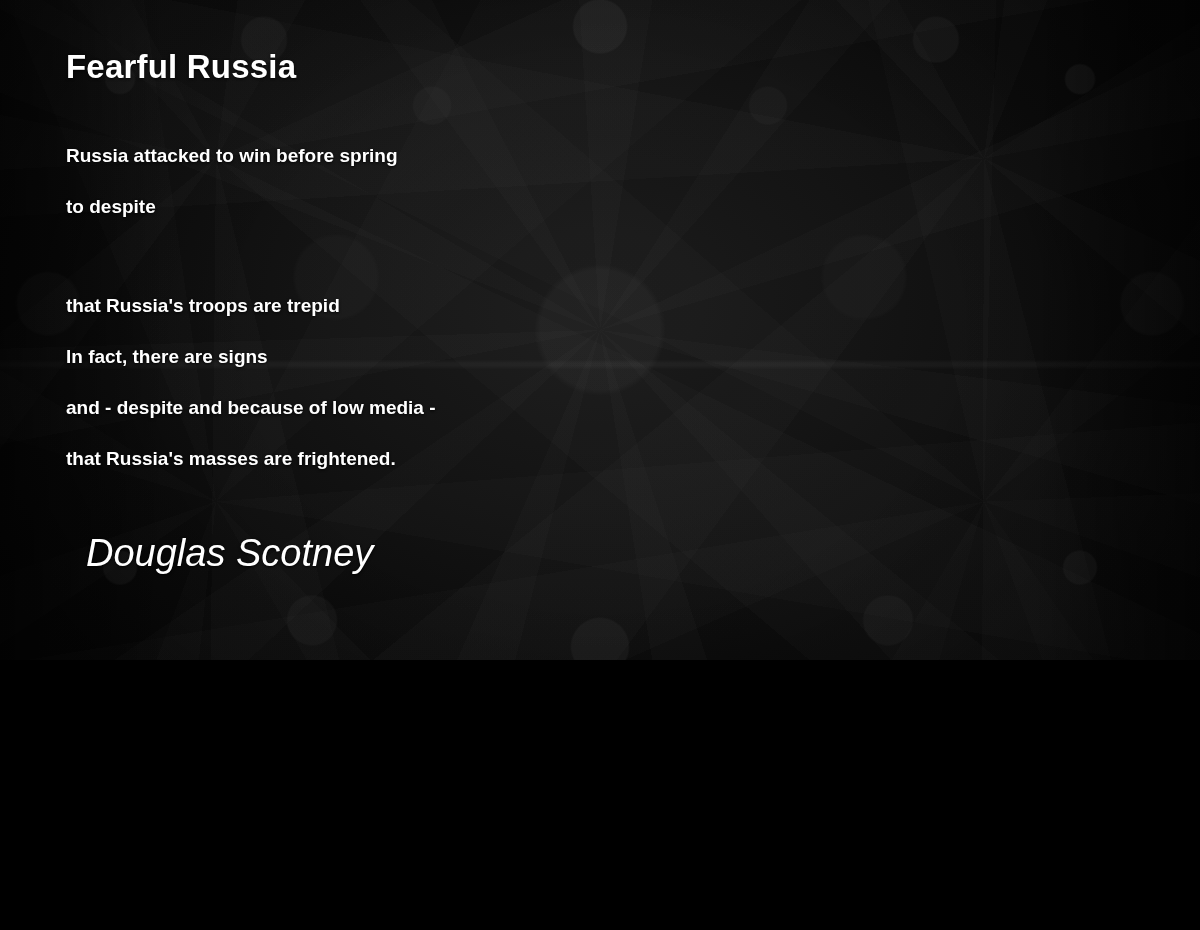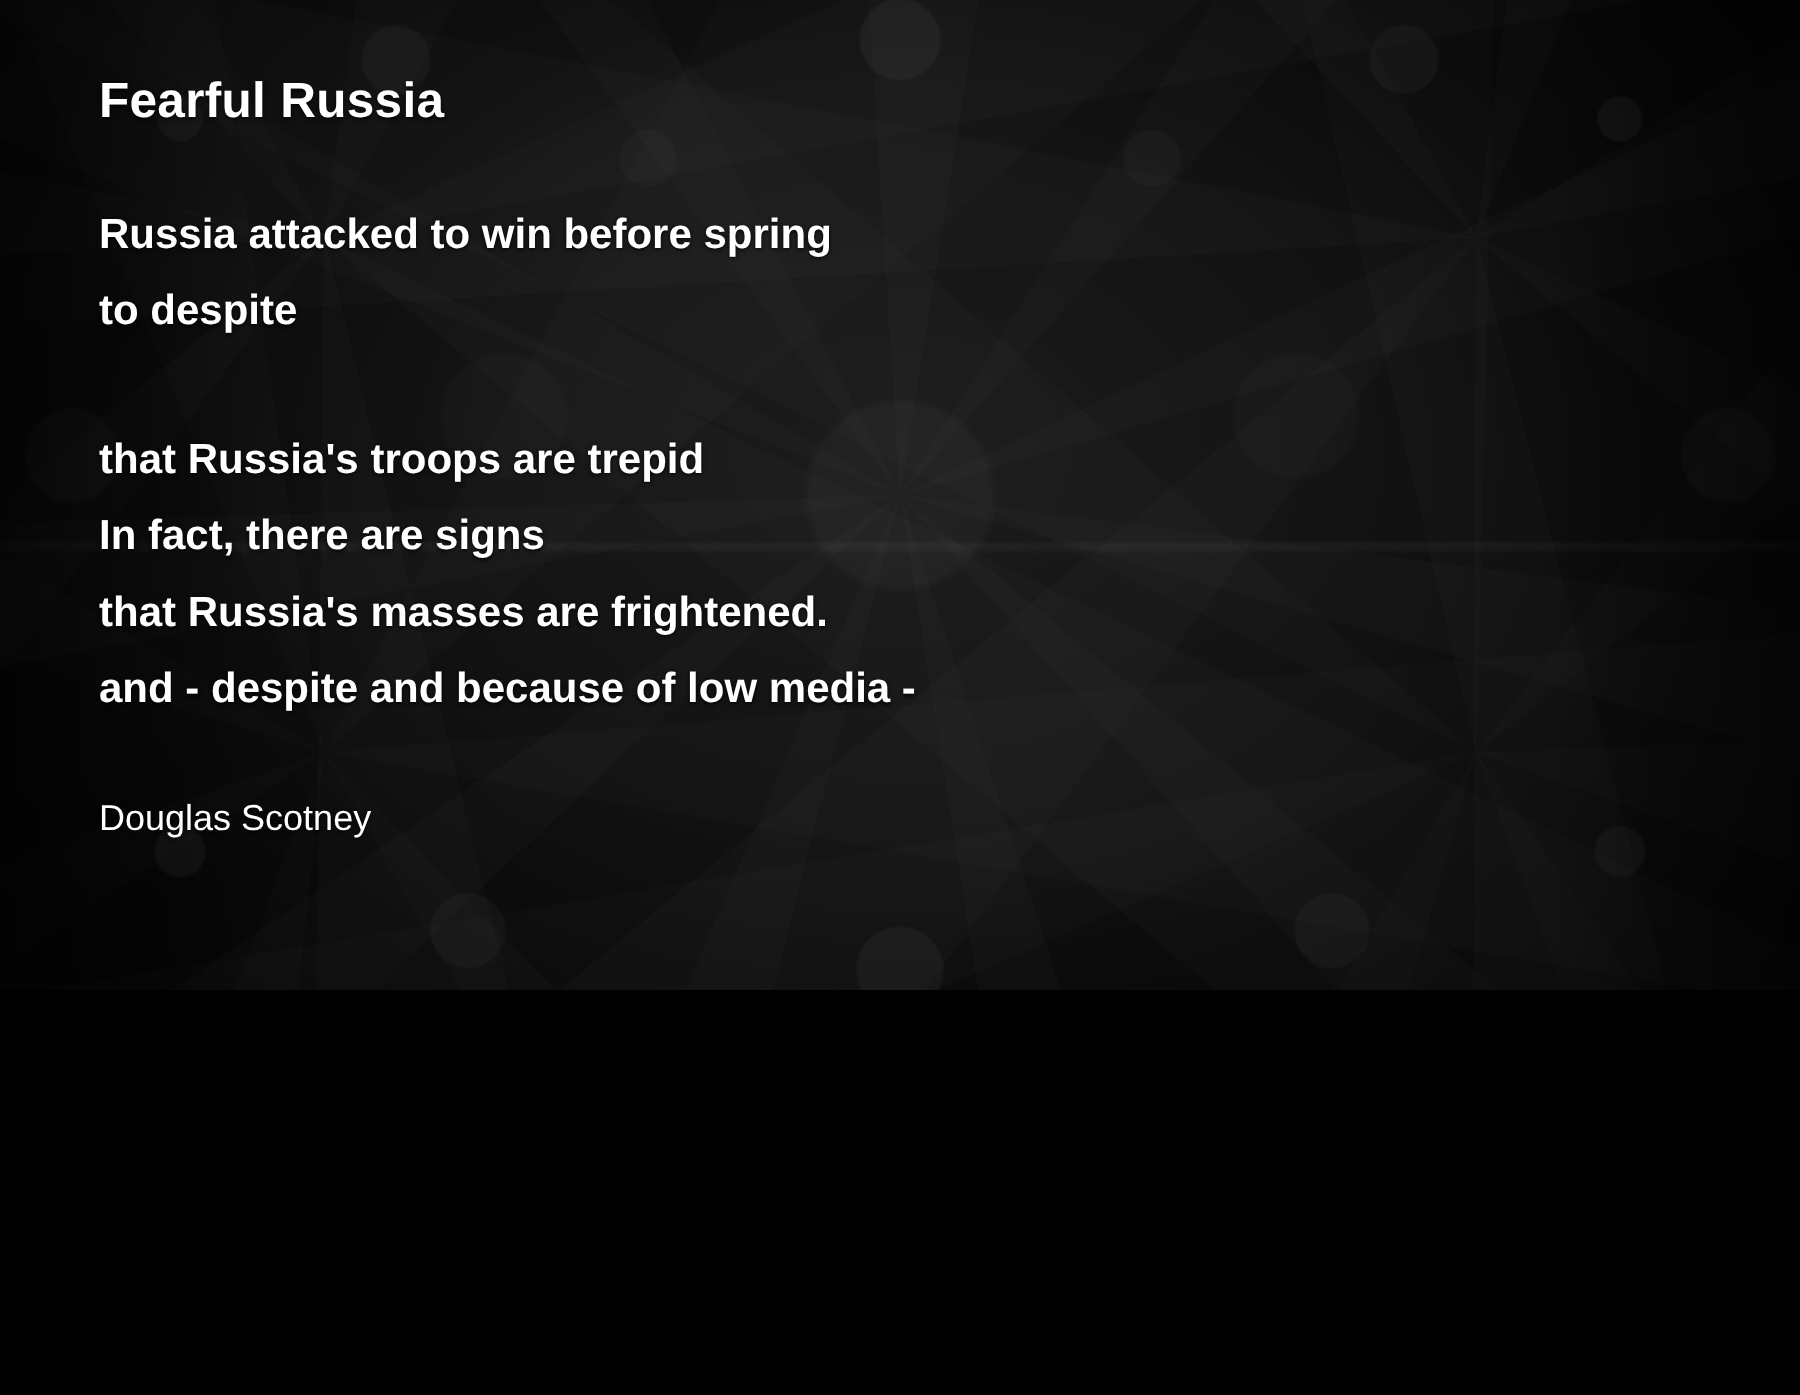--- a/index.html
+++ b/index.html
@@ -89,32 +89,34 @@
     font-weight: bold;
     letter-spacing: 0.2px;
     margin: 0 0 44px 0;
     text-shadow: 0 1px 3px rgba(0,0,0,0.85);
   }
   .stanza {
     margin: 0 0 48px 0;
   }
   .poem-line {
     color: #ffffff;
-    font-size: 28px;
+    font-size: 19px;
     font-weight: bold;
     line-height: 51px;
     white-space: pre;
     text-shadow: 0 1px 3px rgba(0,0,0,0.9);
   }
   .poem-author {
     margin-top: 14px;
     color: #ffffff;
-    font-size: 24px;
+    font-size: 38px;
+    font-style: italic;
     font-weight: normal;
     text-shadow: 0 1px 3px rgba(0,0,0,0.9);
+    margin-left: 20px;
   }
 </style>
 </head>
 <body>
 
 <div class="poem-card">
 
   <div class="bg-layer bg-base"></div>
   <div class="bg-layer bg-damask"></div>
   <div class="bg-layer bg-scroll"></div>
@@ -127,20 +129,20 @@
 
     <div class="stanza">
       <div class="poem-line">Russia attacked to win before spring</div>
       <div class="poem-line">to despite</div>
     </div>
 
 
     <div class="stanza">
       <div class="poem-line">that Russia's troops are trepid</div>
       <div class="poem-line">In fact, there are signs</div>
+      <div class="poem-line">and - despite and because of low media -</div>
       <div class="poem-line">that Russia's masses are frightened.</div>
-      <div class="poem-line">and - despite and because of low media -</div>
     </div>
 
     <div class="poem-author">Douglas Scotney</div>
 
   </div>
 </div>
 
 </body></html>

